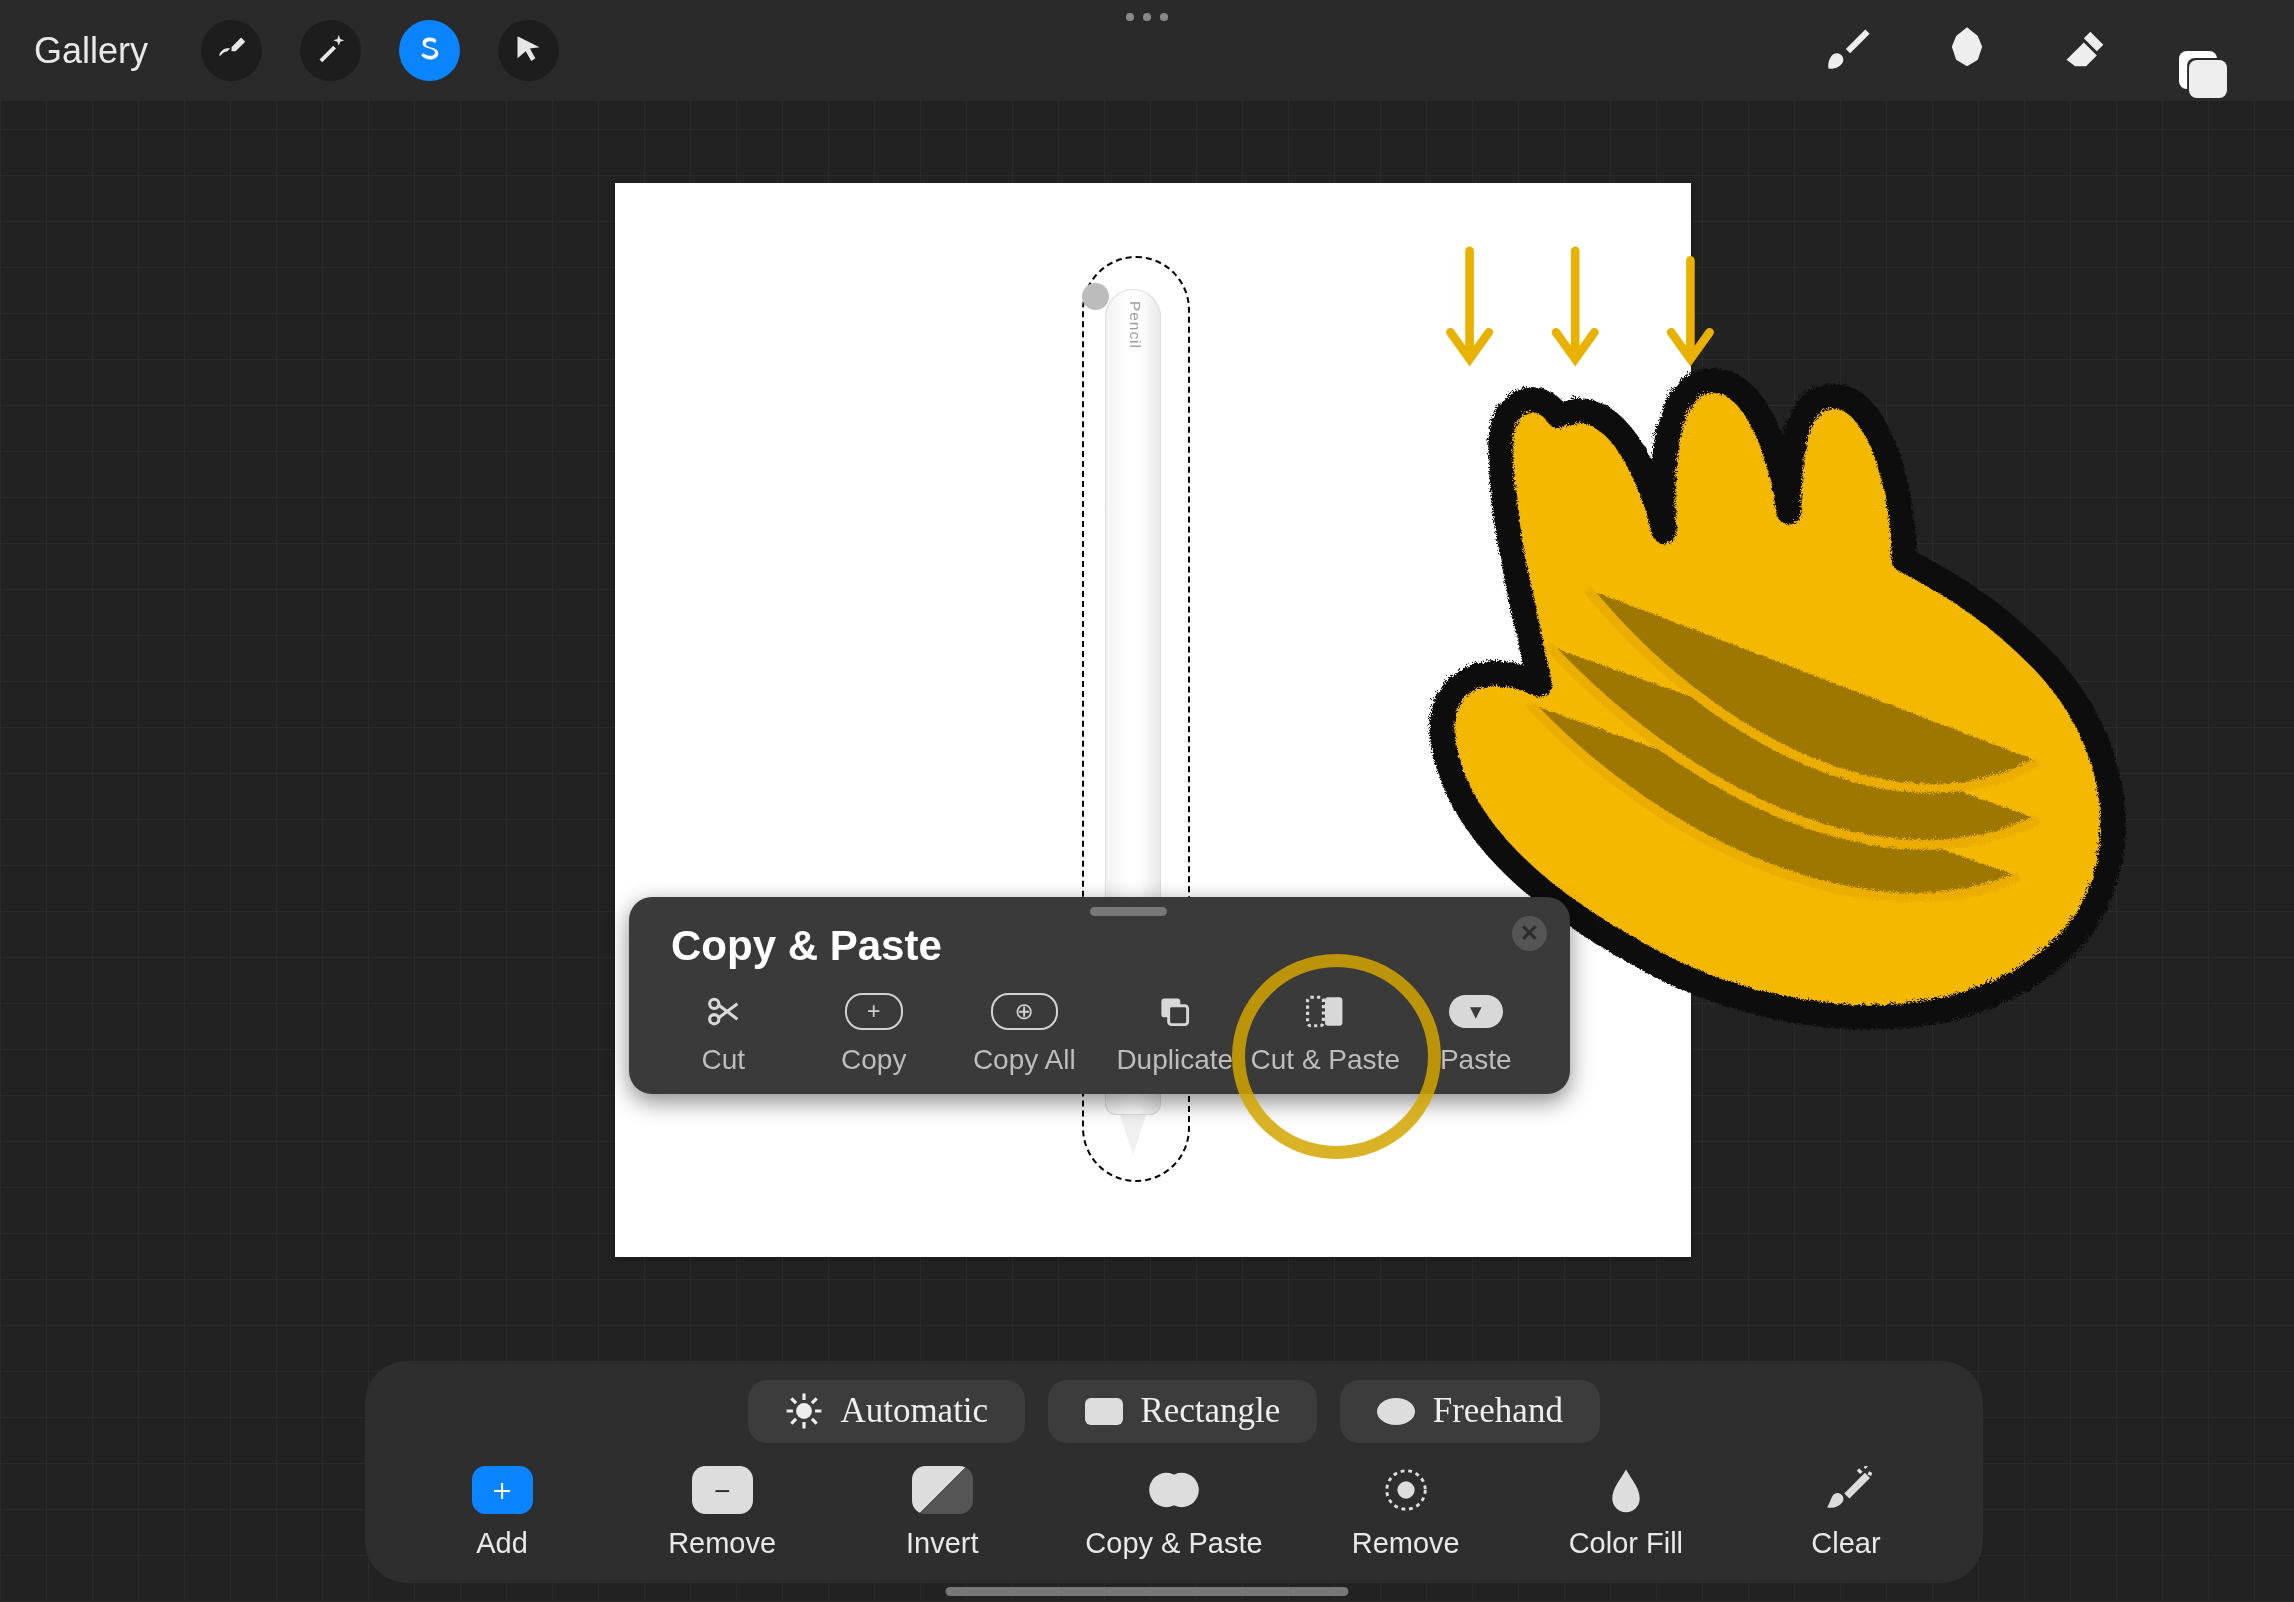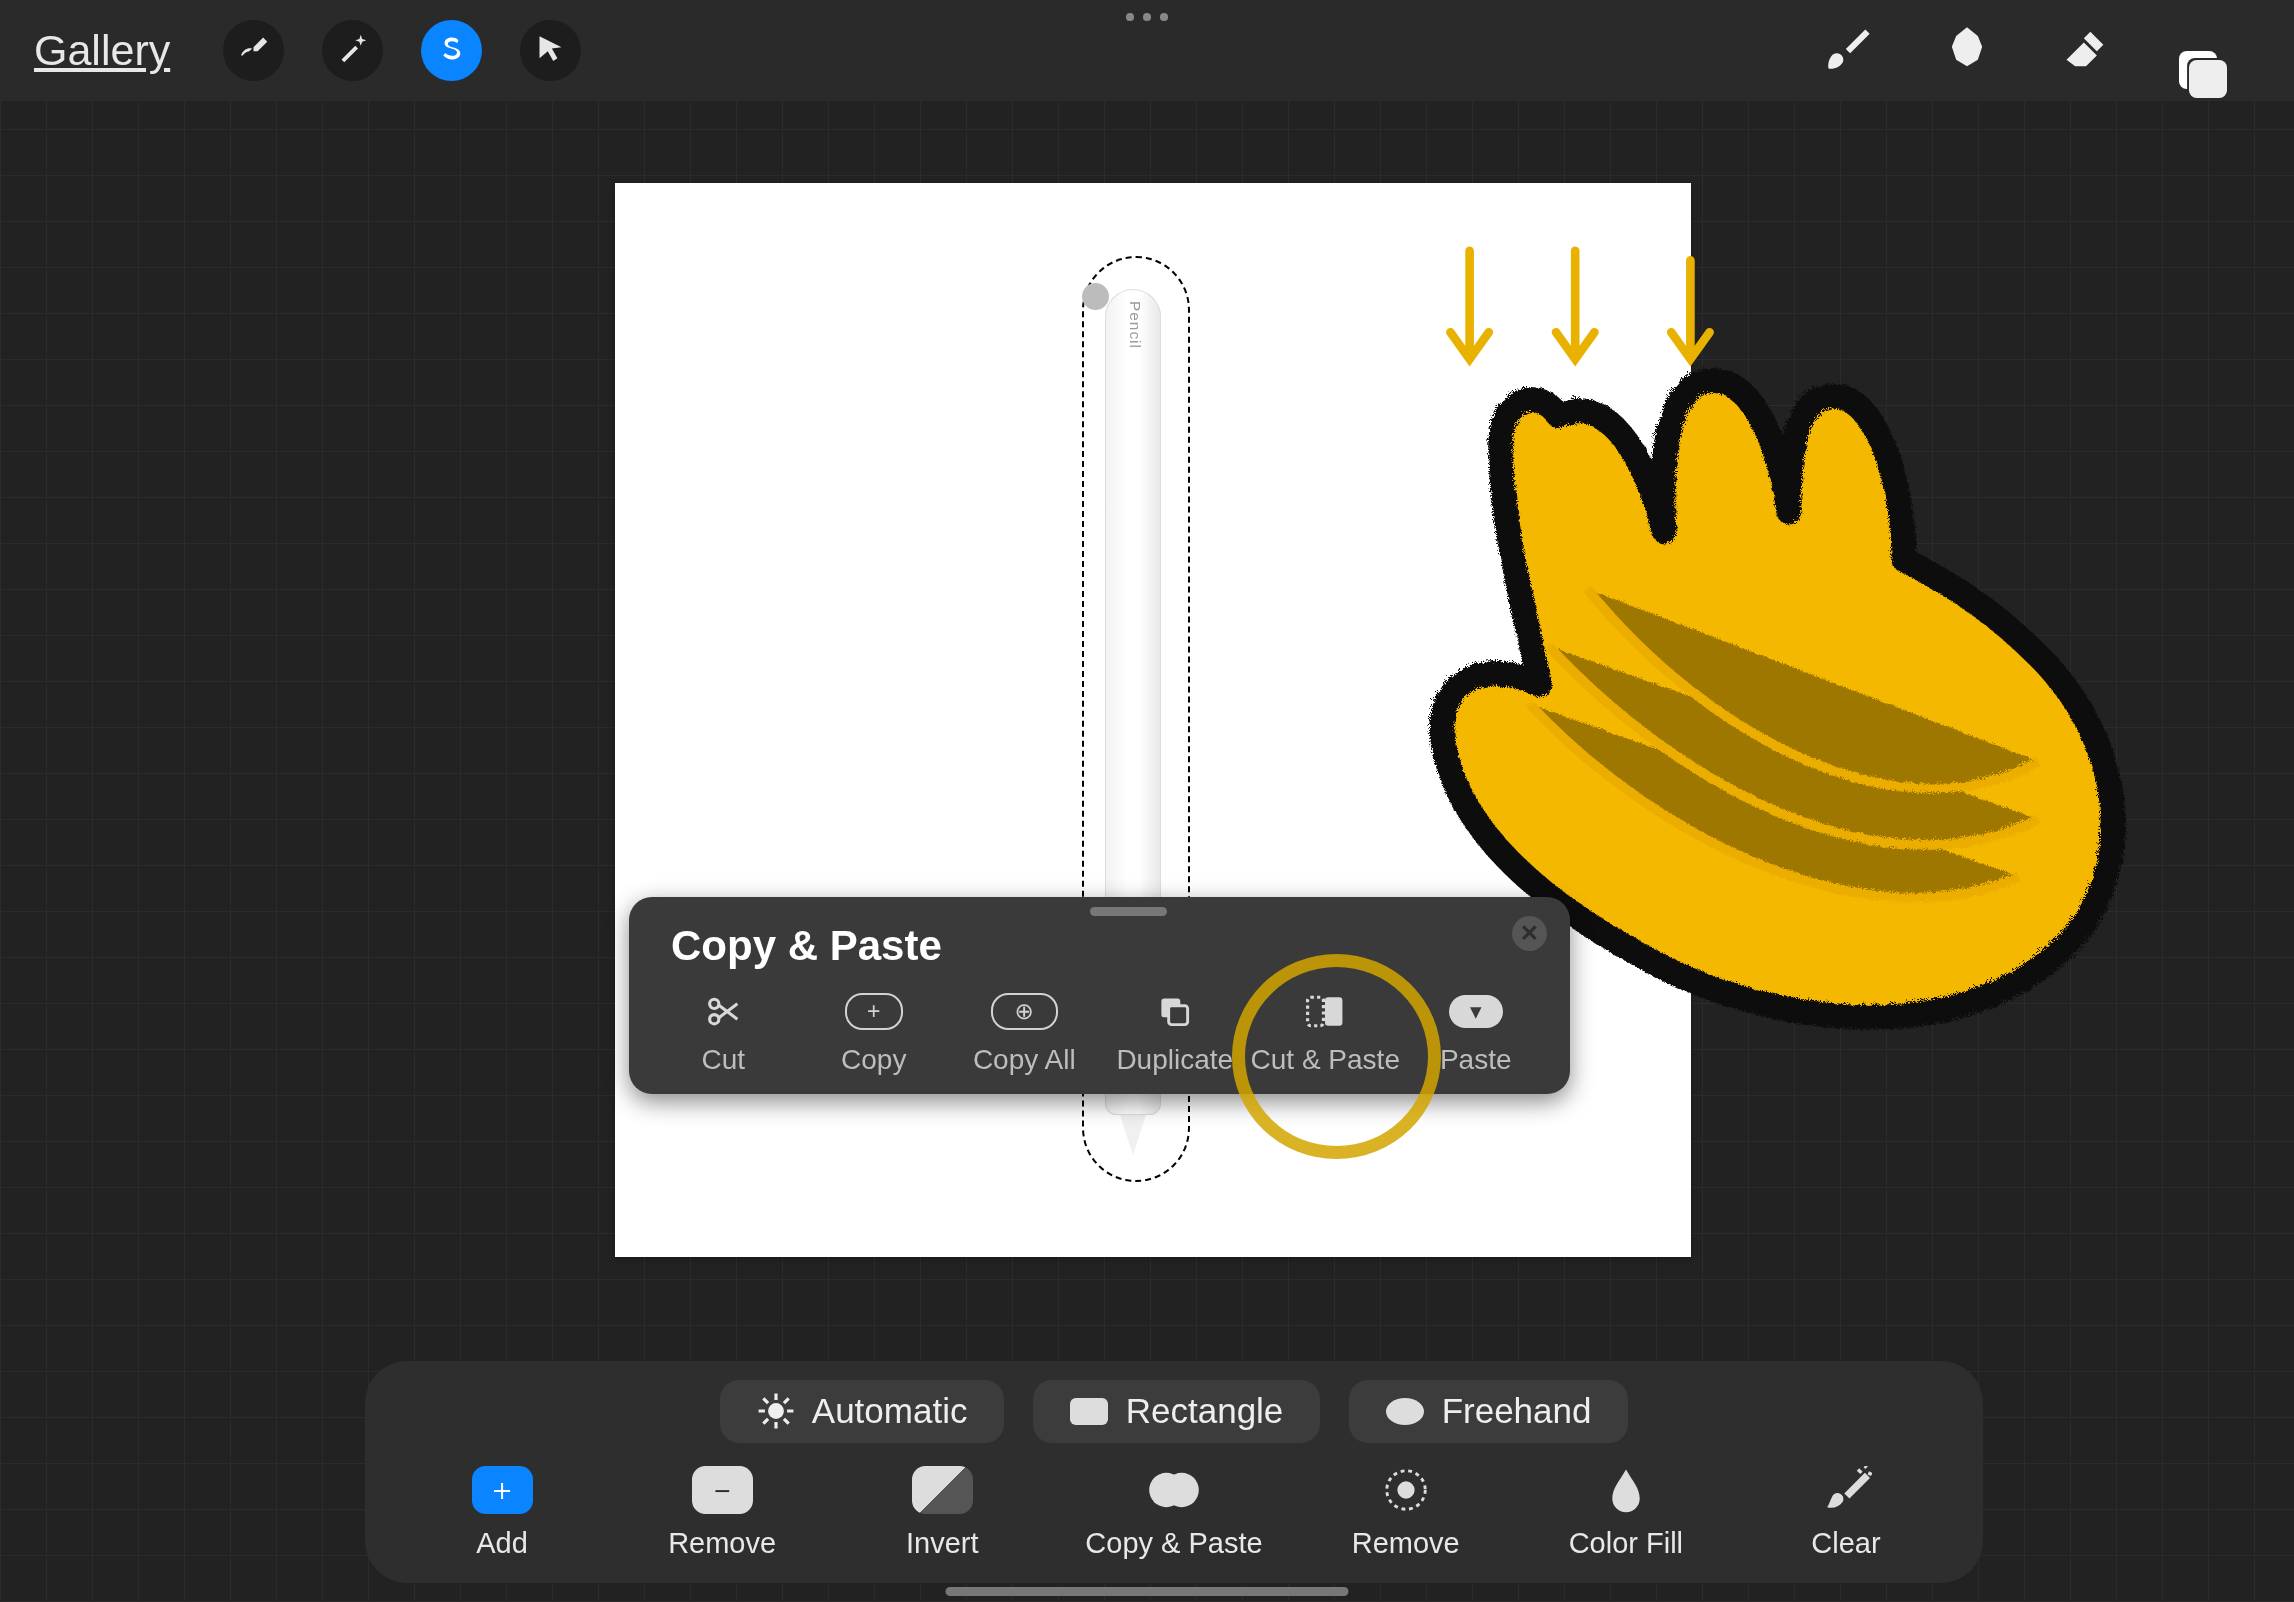--- a/index.html
+++ b/index.html
@@ -21,25 +21,24 @@
     top: 0;
     width: 100%;
     height: 101px;
     background: #2a2a2a;
     display: flex;
     align-items: center;
     z-index: 50;
   }
   .topbar .gallery {
     color: #e8e8e8;
-    font-size: 43px;
+    font-size: 36px;
     font-weight: 500;
     margin-left: 34px;
     margin-right: 34px;
-    text-decoration: underline;
   }
   .topbar .circle-btn {
     width: 61px;
     height: 61px;
     border-radius: 50%;
     background: #1d1d1d;
     margin: 0 19px;
     display: flex;
     align-items: center;
     justify-content: center;
@@ -270,23 +269,24 @@
     right: auto;
     bottom: 19px;
     width: 1564px;
     background: #2e2e2e;
     border-radius: 42px;
     padding: 19px 27px 23px 27px;
     z-index: 30;
   }
   .mode-row {
     display: flex;
-    gap: 29px;
+    gap: 23px;
     justify-content: center;
     margin-bottom: 23px;
+    font-family: Liberation Serif, serif;
   }
   .mode-row .seg {
     display: flex;
     align-items: center;
     gap: 17.3px;
     padding: 11.5px 37px;
     border-radius: 19px;
     background: #3c3c3c;
     font-size: 35px;
     color: #eee;

